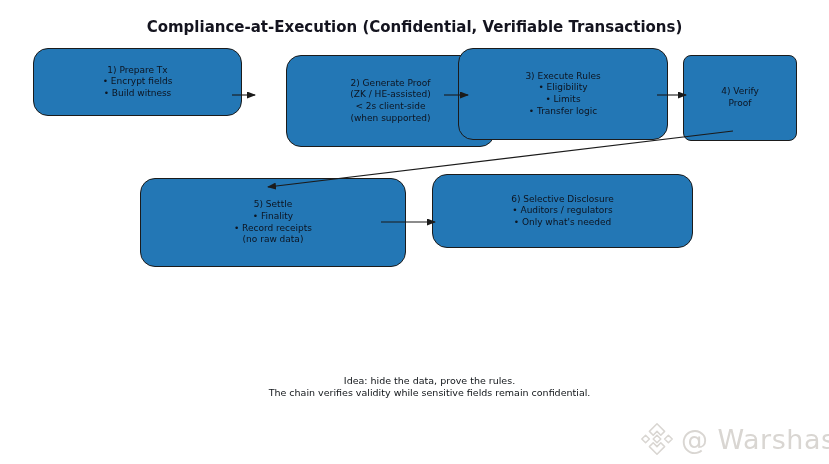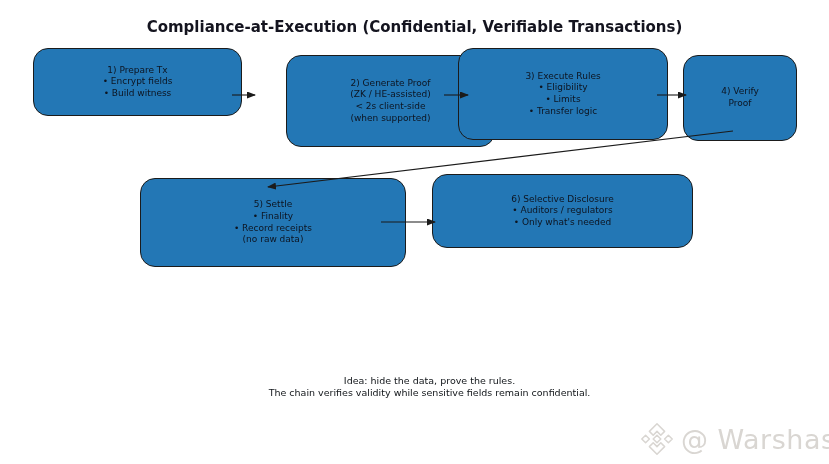--- a/index.html
+++ b/index.html
@@ -34,21 +34,21 @@
   .node .label {
     white-space: pre-line;
     text-align: center;
     font-size: 9px;
     line-height: 1.28;
     color: #0d1420;
   }
   .node1 { left: 33px;  top: 48px;  width: 209px; height: 68px; }
   .node2 { left: 246px; top: 55px;  width: 209px; height: 92px; margin-left: 40px; }
   .node3 { left: 458px; top: 48px;  width: 210px; height: 92px; }
-  .node4 { left: 683px; top: 55px;  width: 114px; height: 86px; }
+  .node4 { left: 683px; top: 55px;  width: 114px; height: 86px; border-radius: 8px; }
   .node5 { left: 140px; top: 178px; width: 266px; height: 89px; }
   .node6 { left: 432px; top: 174px; width: 261px; height: 74px; }
   .arrows {
     position: absolute;
     left: 0; top: 0;
     width: 829px; height: 464px;
     pointer-events: none;
   }
   .caption {
     position: absolute;

